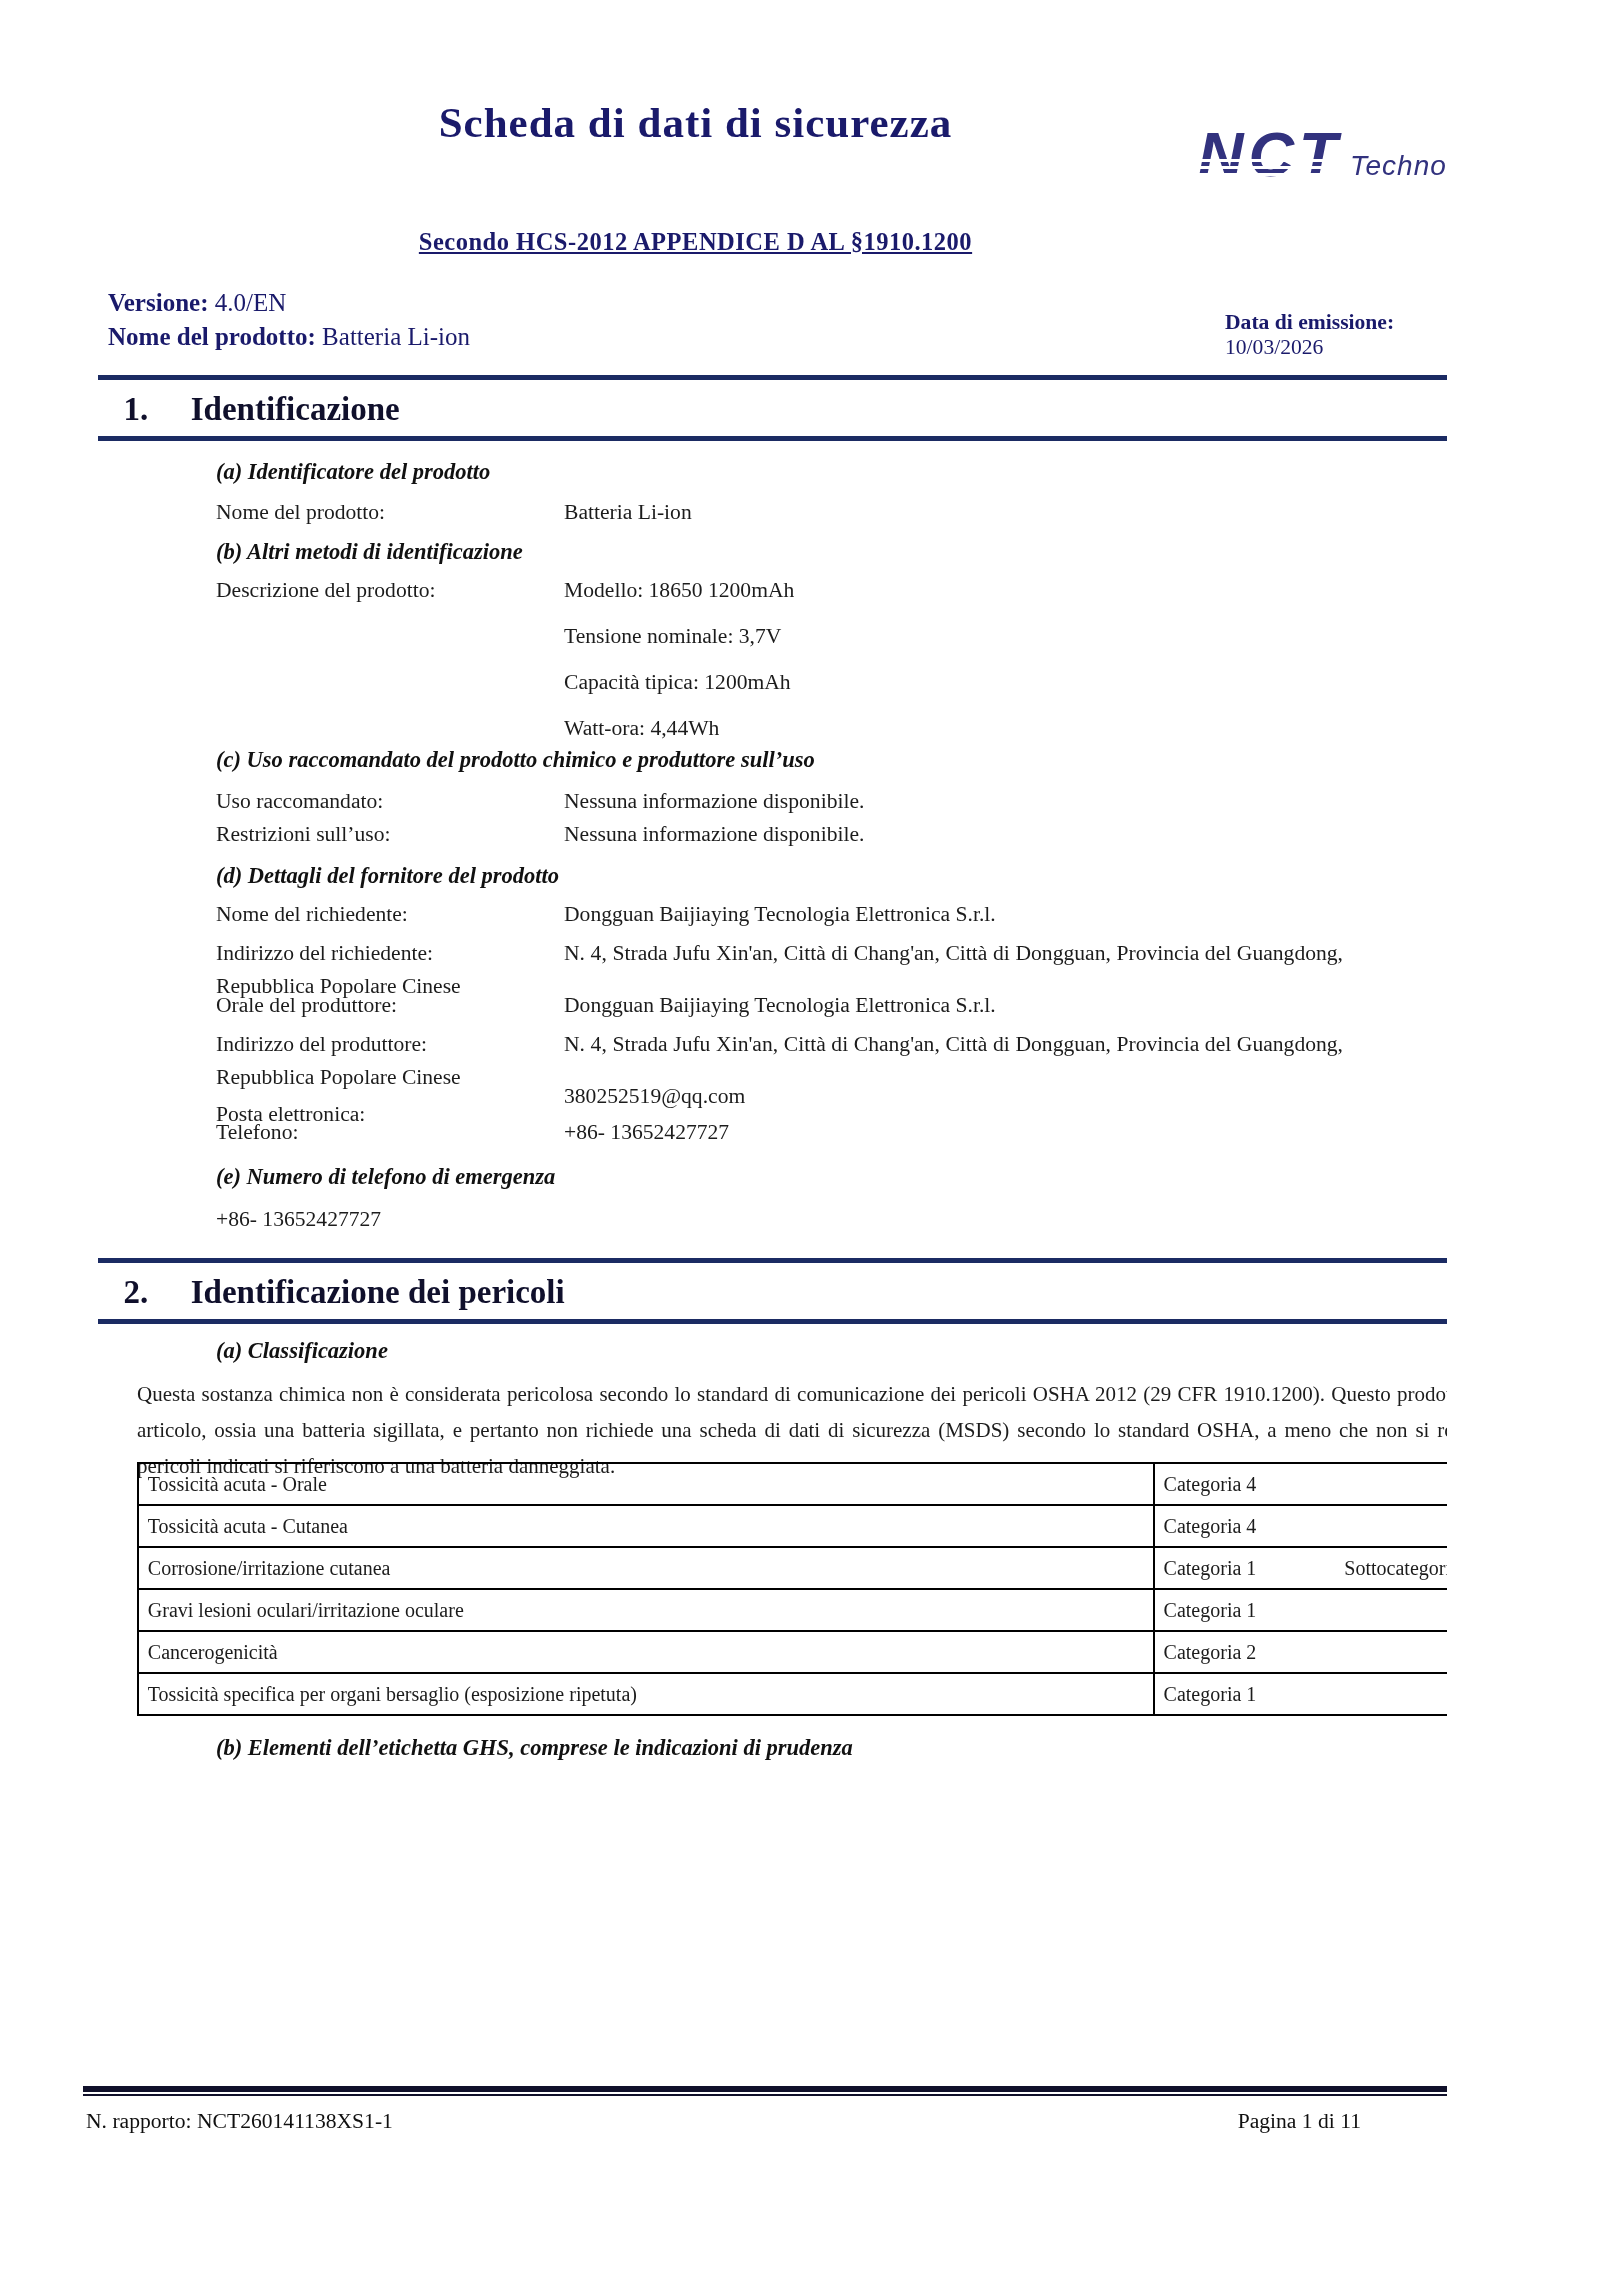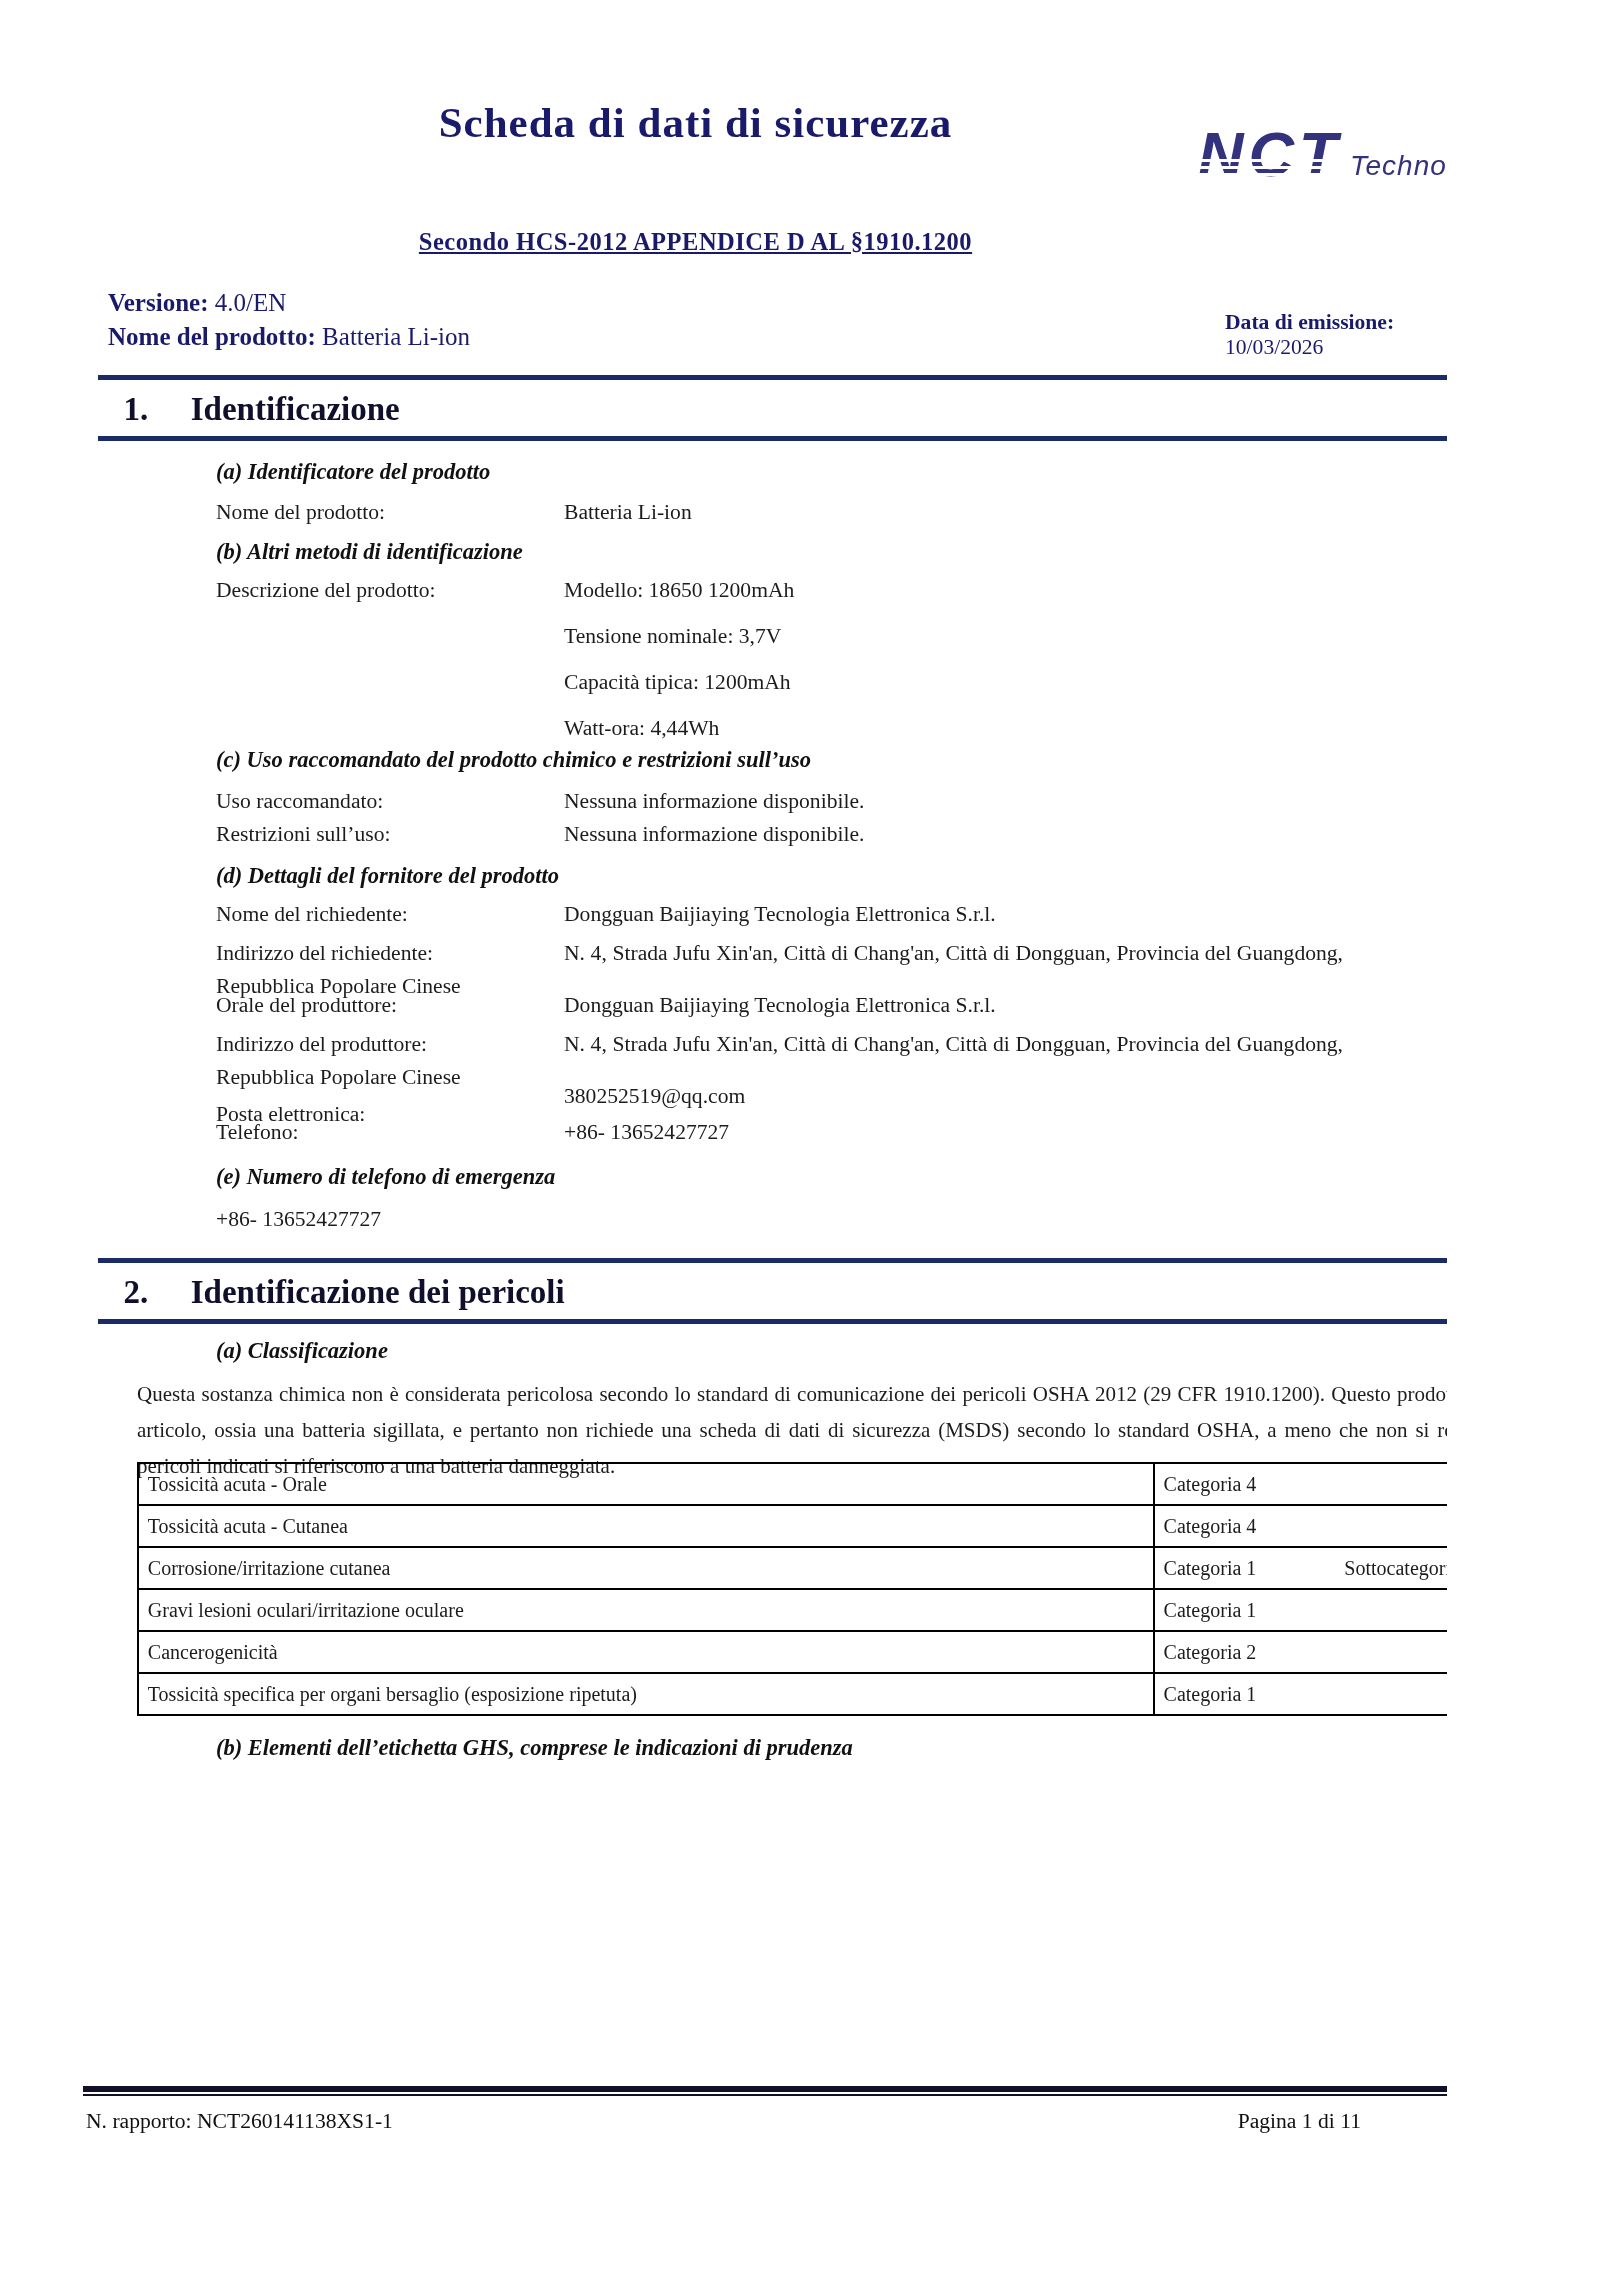--- a/index.html
+++ b/index.html
@@ -139,21 +139,21 @@
   <div class="abs lv-value" style="top:500px;">Batteria Li-ion</div>
 
   <div class="abs sub-heading" style="top:539px;">(b) Altri metodi di identificazione</div>
 
   <div class="abs lv-label" style="top:578px;">Descrizione del prodotto:</div>
   <div class="abs lv-value" style="top:578px;">Modello: 18650  1200mAh</div>
   <div class="abs lv-value" style="top:624px;">Tensione nominale: 3,7V</div>
   <div class="abs lv-value" style="top:670px;">Capacità tipica: 1200mAh</div>
   <div class="abs lv-value" style="top:716px;">Watt-ora: 4,44Wh</div>
 
-  <div class="abs sub-heading" style="top:747px;">(c) Uso raccomandato del prodotto chimico e restrizioni sull’uso</div>
+  <div class="abs sub-heading" style="top:747px;">(c) Uso raccomandato del prodotto chimico e produttore sull’uso</div>
 
   <div class="abs lv-label" style="top:789px;">Uso raccomandato:</div>
   <div class="abs lv-value" style="top:789px;">Nessuna informazione disponibile.</div>
   <div class="abs lv-label" style="top:822px;">Restrizioni sull’uso:</div>
   <div class="abs lv-value" style="top:822px;">Nessuna informazione disponibile.</div>
 
   <div class="abs sub-heading" style="top:863px;">(d) Dettagli del fornitore del prodotto</div>
 
   <div class="abs lv-label" style="top:902px;">Nome del richiedente:</div>
   <div class="abs lv-value" style="top:902px;">Dongguan Baijiaying Tecnologia Elettronica S.r.l.</div>

